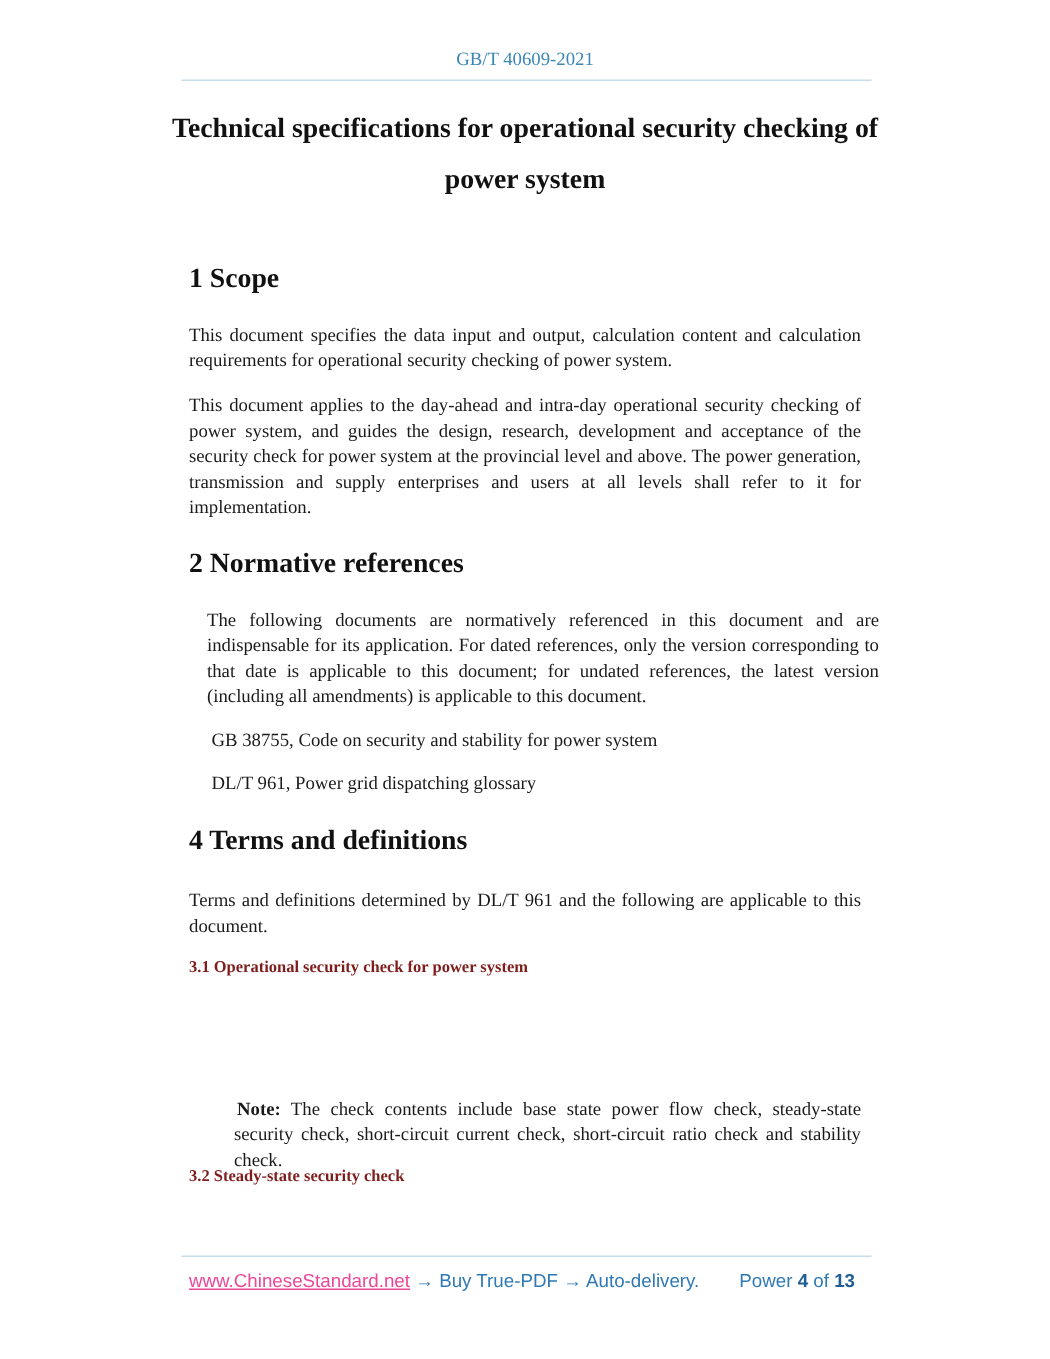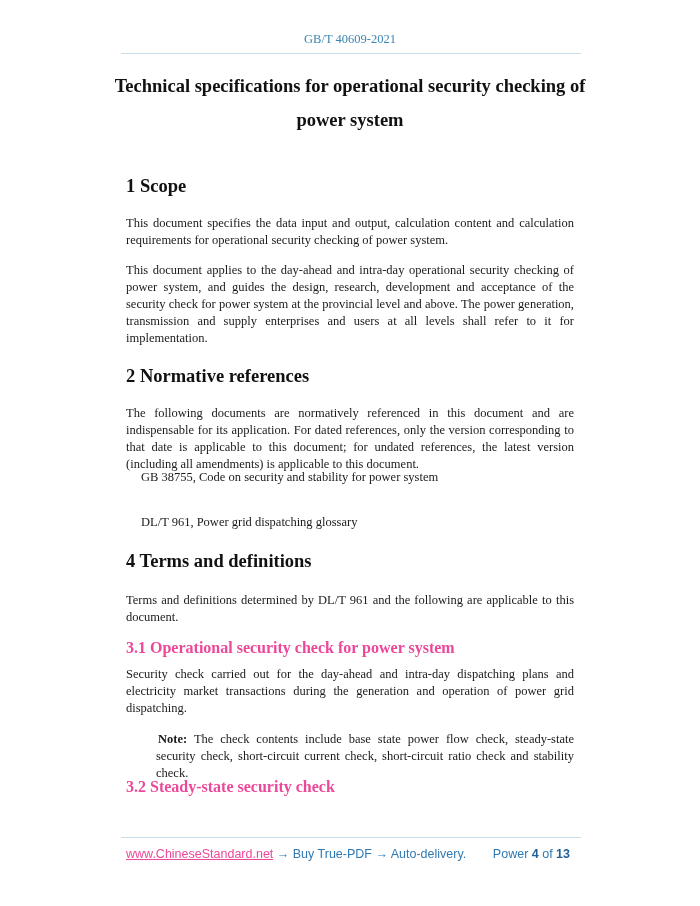--- a/index.html
+++ b/index.html
@@ -13,21 +13,21 @@
   .title {
     position: absolute; left: 110px; width: 480px; text-align: center;
     font-family: "Liberation Serif", serif; font-weight: bold; font-size: 18.5px; color: #111;
   }
   .h1 {
     position: absolute; left: 126px;
     font-family: "Liberation Serif", serif; font-weight: bold; font-size: 18.5px; color: #111;
   }
   .h2 {
     position: absolute; left: 126px;
-    font-family: "Liberation Serif", serif; font-weight: bold; font-size: 16px; color: #ec4899;
+    font-family: "Liberation Serif", serif; font-weight: bold; font-size: 11px; color: #7f1d1d;
   }
   .para {
     position: absolute; left: 126px; width: 448px;
     font-family: "Liberation Serif", serif; font-size: 12.5px; line-height: 17px; color: #1a1a1a;
     text-align: justify; margin: 0;
   }
   .ref {
     position: absolute; left: 141px;
     font-family: "Liberation Serif", serif; font-size: 12.5px; color: #1a1a1a;
   }
@@ -55,29 +55,28 @@
   <div class="header-rule"></div>
 
   <div class="title" style="top:76px;">Technical specifications for operational security checking of</div>
   <div class="title" style="top:110px;">power system</div>
 
   <div class="h1" style="top:176px;">1 Scope</div>
   <p class="para" style="top:215px;">This document specifies the data input and output, calculation content and calculation requirements for operational security checking of power system.</p>
   <p class="para" style="top:262px;">This document applies to the day-ahead and intra-day operational security checking of power system, and guides the design, research, development and acceptance of the security check for power system at the provincial level and above. The power generation, transmission and supply enterprises and users at all levels shall refer to it for implementation.</p>
 
   <div class="h1" style="top:366px;">2 Normative references</div>
-  <p class="para" style="top:405px;">The following documents are normatively referenced in this document and are indispensable for its application. For dated references, only the version corresponding to that date is applicable to this document; for undated references, the latest version (including all amendments) is applicable to this document.</p>
-  <div class="ref" style="top:470px;text-align:right;">GB 38755, Code on security and stability for power system</div>
+  <p class="para" style="top:405px;margin-left:12px;">The following documents are normatively referenced in this document and are indispensable for its application. For dated references, only the version corresponding to that date is applicable to this document; for undated references, the latest version (including all amendments) is applicable to this document.</p>
+  <div class="ref" style="top:486px;text-align:right;">GB 38755, Code on security and stability for power system</div>
   <div class="ref" style="top:515px;">DL/T 961, Power grid dispatching glossary</div>
 
   <div class="h1" style="top:551px;">4 Terms and definitions</div>
   <p class="para" style="top:592px;">Terms and definitions determined by DL/T 961 and the following are applicable to this document.</p>
 
   <div class="h2" style="top:639px;">3.1 Operational security check for power system</div>
-  <p class="para" style="top:666px;">Security check carried out for the day-ahead and intra-day dispatching plans and electricity market transactions during the generation and operation of power grid dispatching.</p>
 
   <div class="note" style="top:731px;"><b>Note:</b><span> The check contents include base state power flow check, steady-state security check, short-circuit current check, short-circuit ratio check and stability check.</span></div>
 
   <div class="h2" style="top:778px;">3.2 Steady-state security check</div>
 
   <div class="footer-rule"></div>
   <div class="footer">
     <a>www.ChineseStandard.net</a><span> → Buy True-PDF → Auto-delivery.</span>
     <span class="right"><span>Power </span><span class="num">4</span><span> of </span><span class="num">13</span></span>
   </div>

